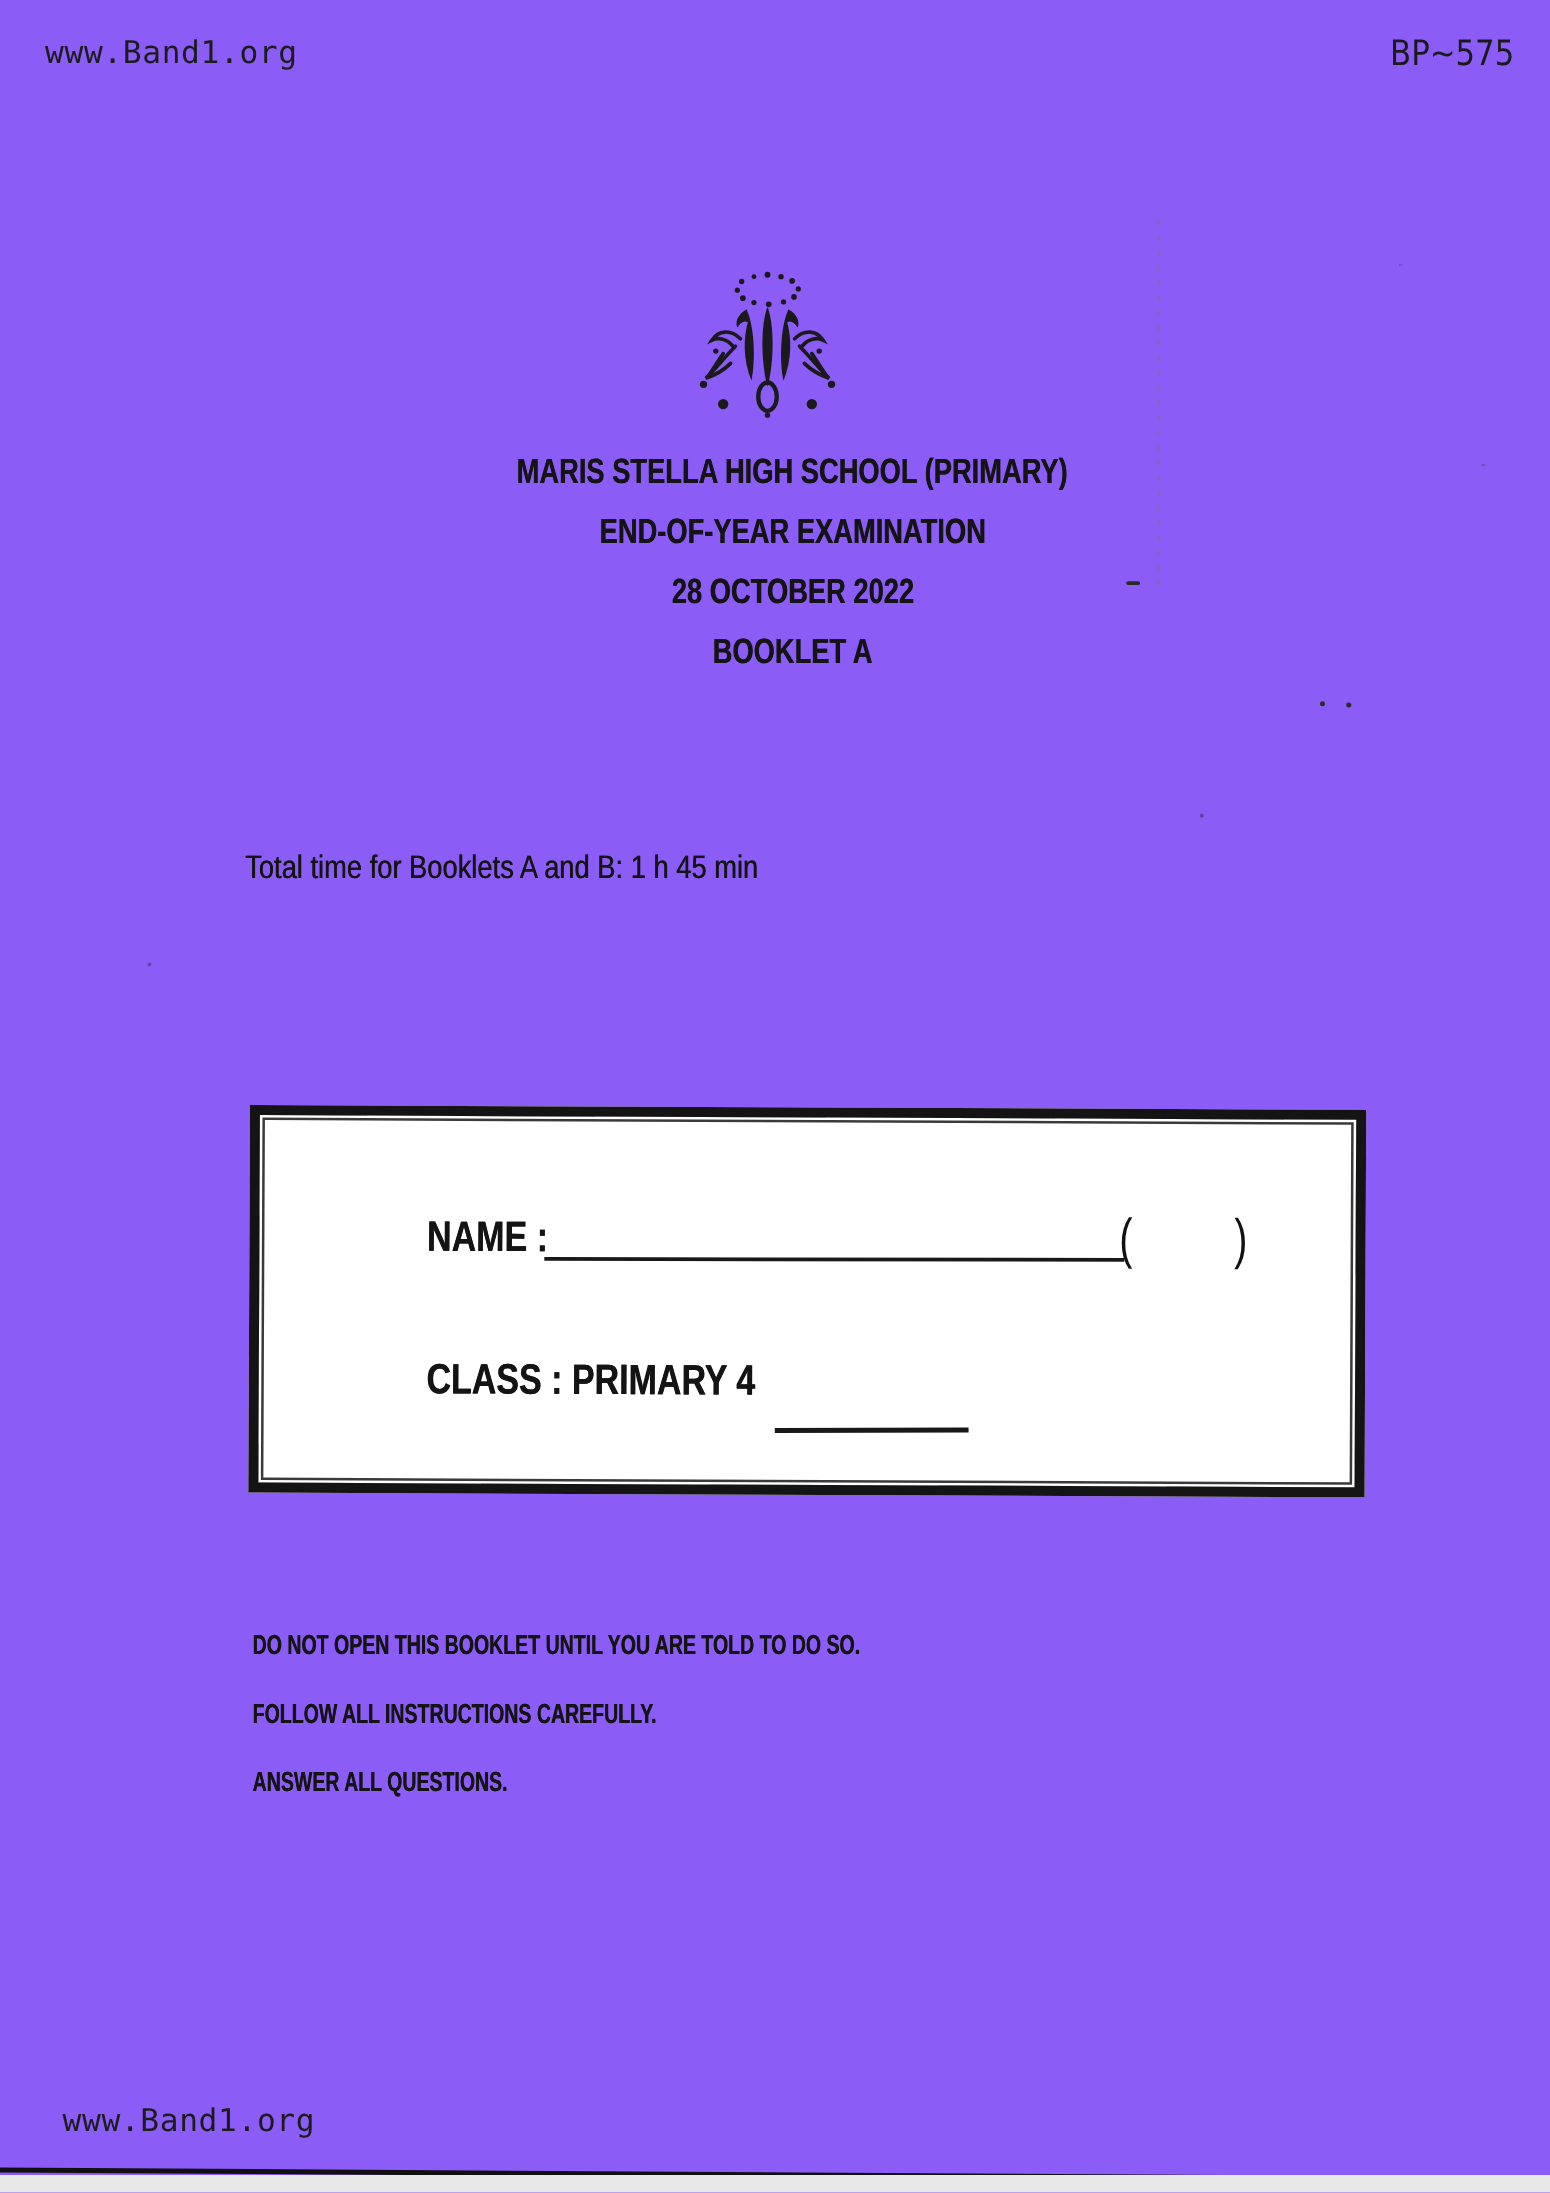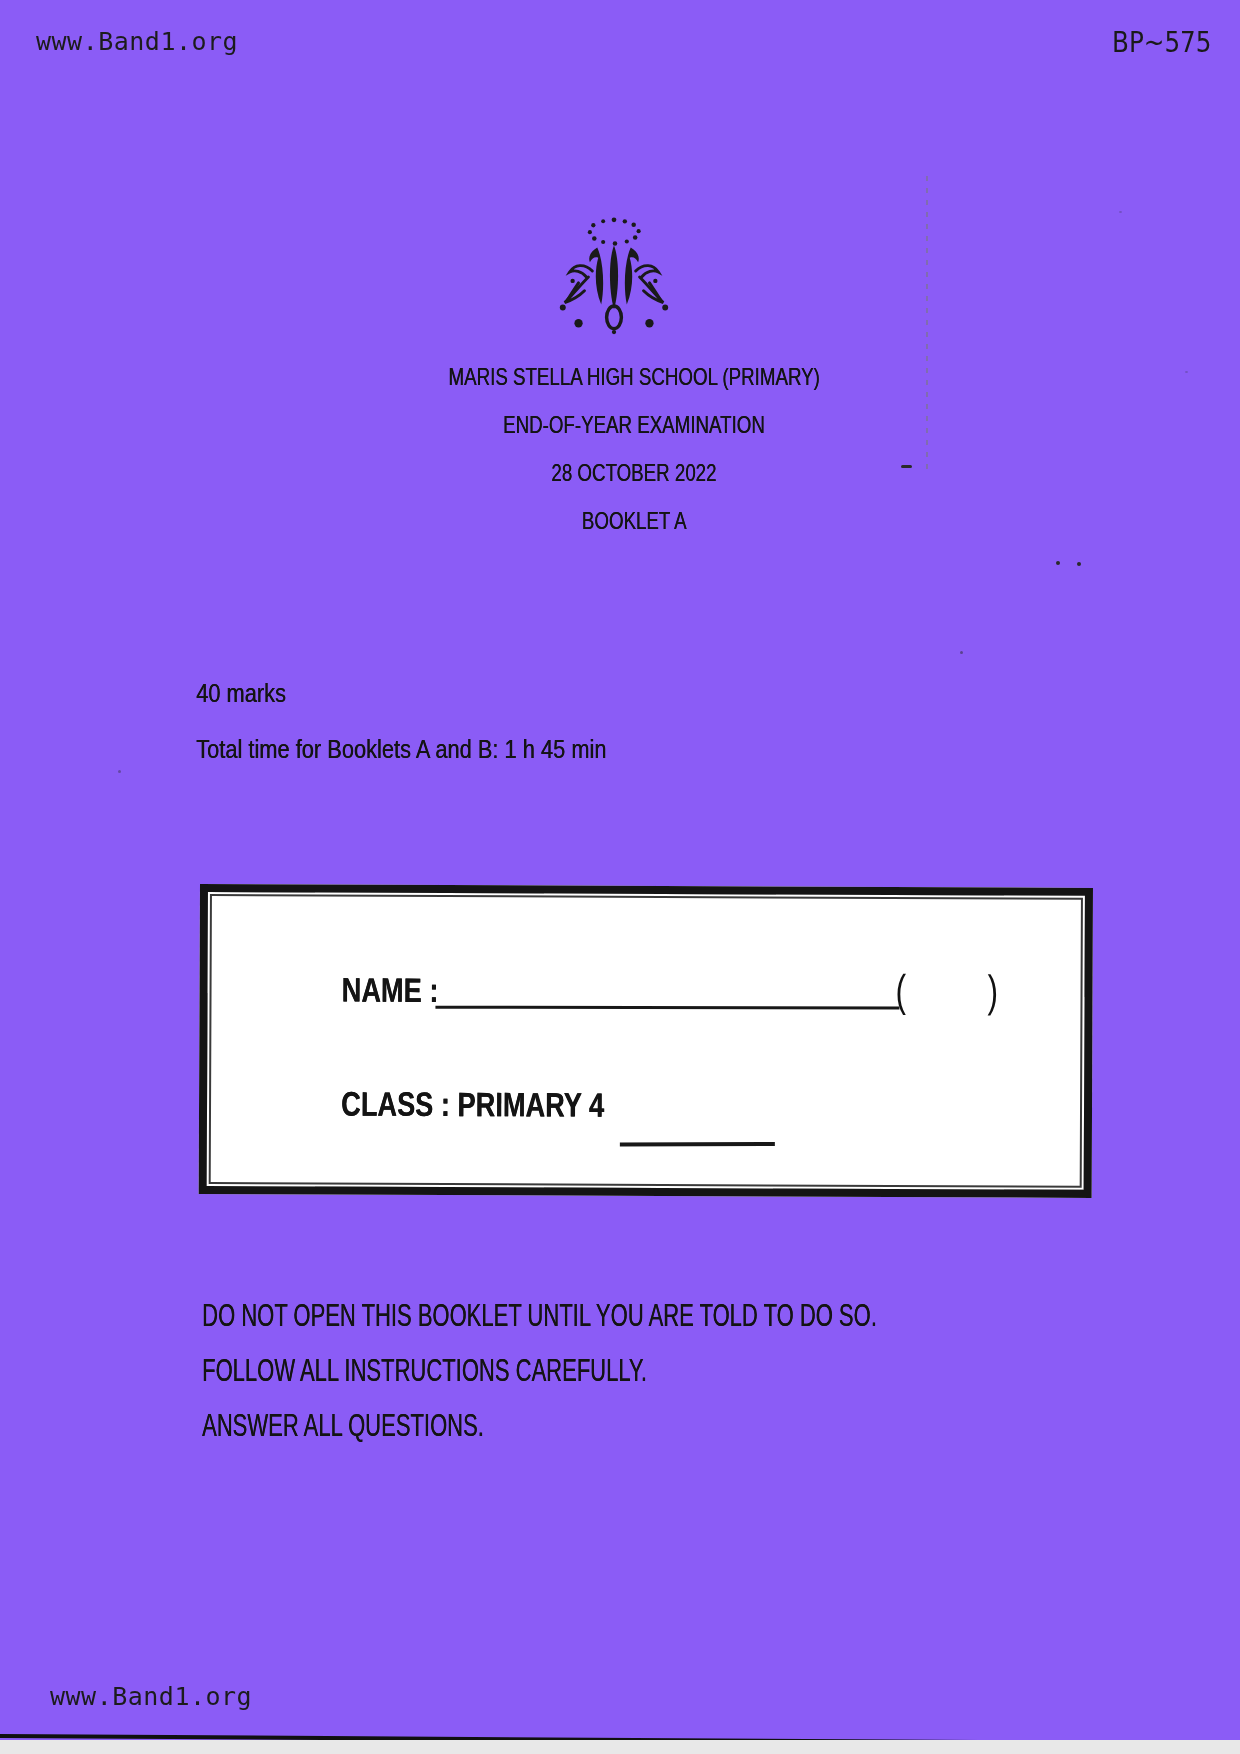--- a/index.html
+++ b/index.html
@@ -19,21 +19,21 @@
   .wm-top{left:36px;top:27px;font-size:25px;color:#1c1c1c;letter-spacing:0.5px;}
   .page-code{left:1112px;top:26px;font-family:"DejaVu Sans",sans-serif;font-size:28px;color:#1a1a1a;
     transform:scaleX(0.88);transform-origin:left top;letter-spacing:0px;}
   .wm-bottom{left:50px;top:1682px;font-size:25px;color:#1c1c1c;letter-spacing:0.5px;}
 
   
   .crest{left:549px;top:211px;width:130px;height:126px;}
 
   
   .title-block{left:34px;top:353px;width:1200px;text-align:center;}
-  .title-line{display:block;line-height:48px;font-size:24px;font-weight:400;white-space:nowrap;}
+  .title-line{display:block;line-height:48px;font-size:28px;font-weight:700;white-space:nowrap;}
   .title-line > span{display:inline-block;transform:scaleX(0.78);transform-origin:center;
     text-shadow:0.4px 0 0 currentColor;}
 
   
   .summary{left:196px;top:665px;}
   .summary-line{display:block;line-height:56px;font-size:26px;font-weight:400;white-space:nowrap;}
   .summary-line > span{display:inline-block;transform:scaleX(0.84);transform-origin:left center;
     text-shadow:0.45px 0 0 currentColor;}
 
   
@@ -52,21 +52,21 @@
   .write-line{background:#181818;height:3px;}
   .name-line{left:228px;top:112px;width:464px;transform:rotate(-0.15deg);}
   .class-line{left:413px;top:248px;width:155px;height:4px;transform:rotate(-0.4deg);}
   .paren{font-size:42px;font-weight:400;line-height:42px;transform:scaleX(0.75) scaleY(1.05);
     transform-origin:left top;color:#111;}
   .paren-open{left:688px;top:74px;}
   .paren-close{left:780px;top:74px;}
 
   
   .instructions{left:202px;top:1288px;}
-  .instruction-line{display:block;line-height:55px;font-size:31px;font-weight:400;white-space:nowrap;}
+  .instruction-line{display:block;line-height:55px;font-size:22px;font-weight:700;white-space:nowrap;}
   .instruction-line > span{display:inline-block;transform:scaleX(0.71);transform-origin:left center;
     text-shadow:0.4px 0 0 currentColor;}
 
   
   .v-dashed{left:926px;top:176px;width:2px;height:300px;opacity:0.55;
     background:repeating-linear-gradient(to bottom,#787878 0 5px,transparent 5px 12px);}
   .bottom-rule{left:-4px;top:1734px;width:1260px;height:4px;
     background:linear-gradient(to right,#101010 0 75%,#3c3c3c 92%,#8a8a8a 100%);
     transform:rotate(0.35deg);transform-origin:left center;}
   .speck{background:#2a2a2a;border-radius:50%;}
@@ -126,21 +126,20 @@
   </div>
 
   <div class="abs title-block">
     <div class="title-line"><span>MARIS STELLA HIGH SCHOOL (PRIMARY)</span></div>
     <div class="title-line"><span>END-OF-YEAR EXAMINATION</span></div>
     <div class="title-line"><span>28 OCTOBER 2022</span></div>
     <div class="title-line"><span>BOOKLET A</span></div>
   </div>
 
   <div class="abs summary">
-    <div class="summary-line"><span>40 marks</span></div>
     <div class="summary-line"><span>Total time for Booklets A and B: 1 h 45 min</span></div>
   </div>
 
   <div class="abs name-box">
     <div class="abs box-label name-label"><span>NAME :</span></div>
     <div class="abs write-line name-line"></div>
     <div class="abs paren paren-open">(</div>
     <div class="abs paren paren-close">)</div>
     <div class="abs box-label class-label"><span>CLASS : PRIMARY  4</span></div>
     <div class="abs write-line class-line"></div>

